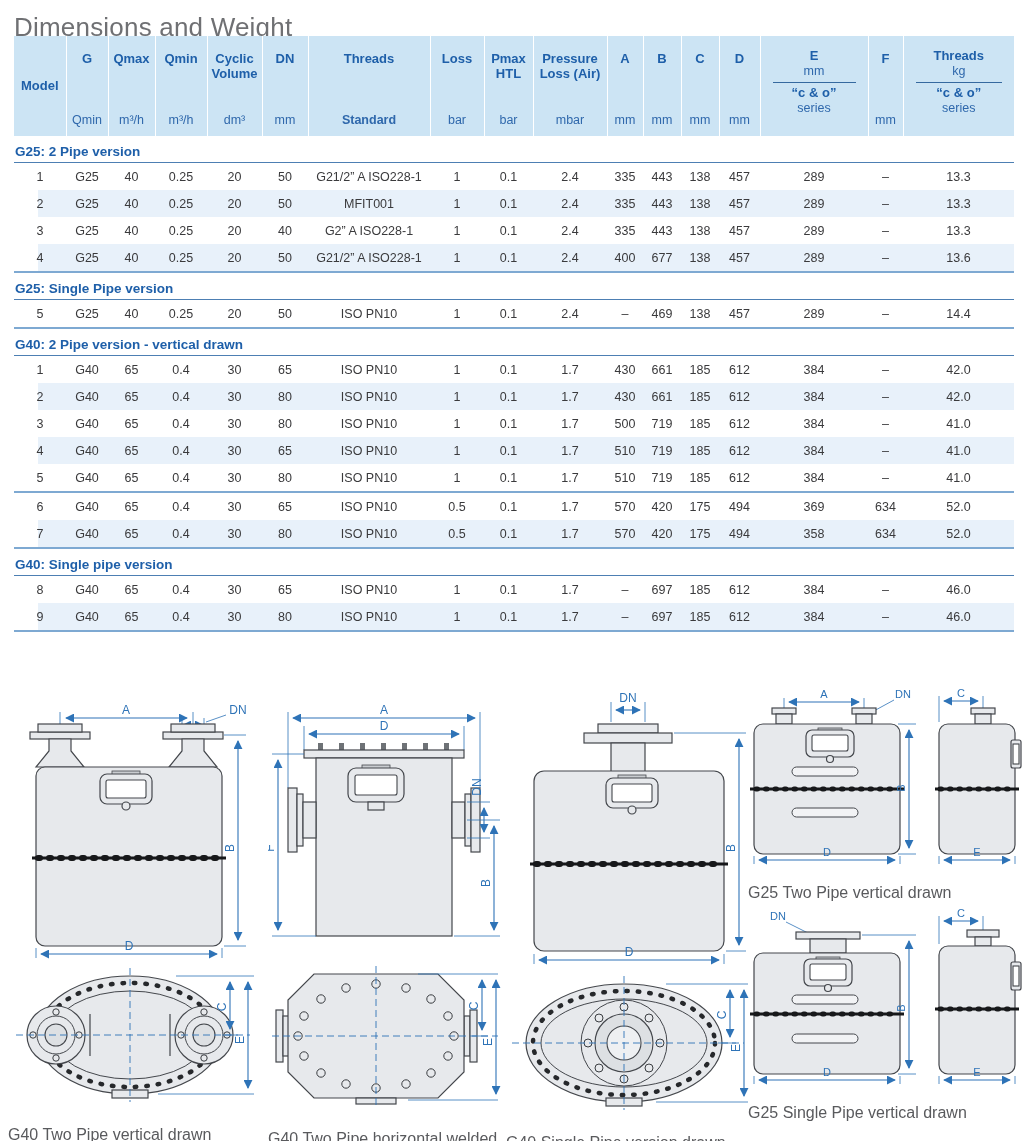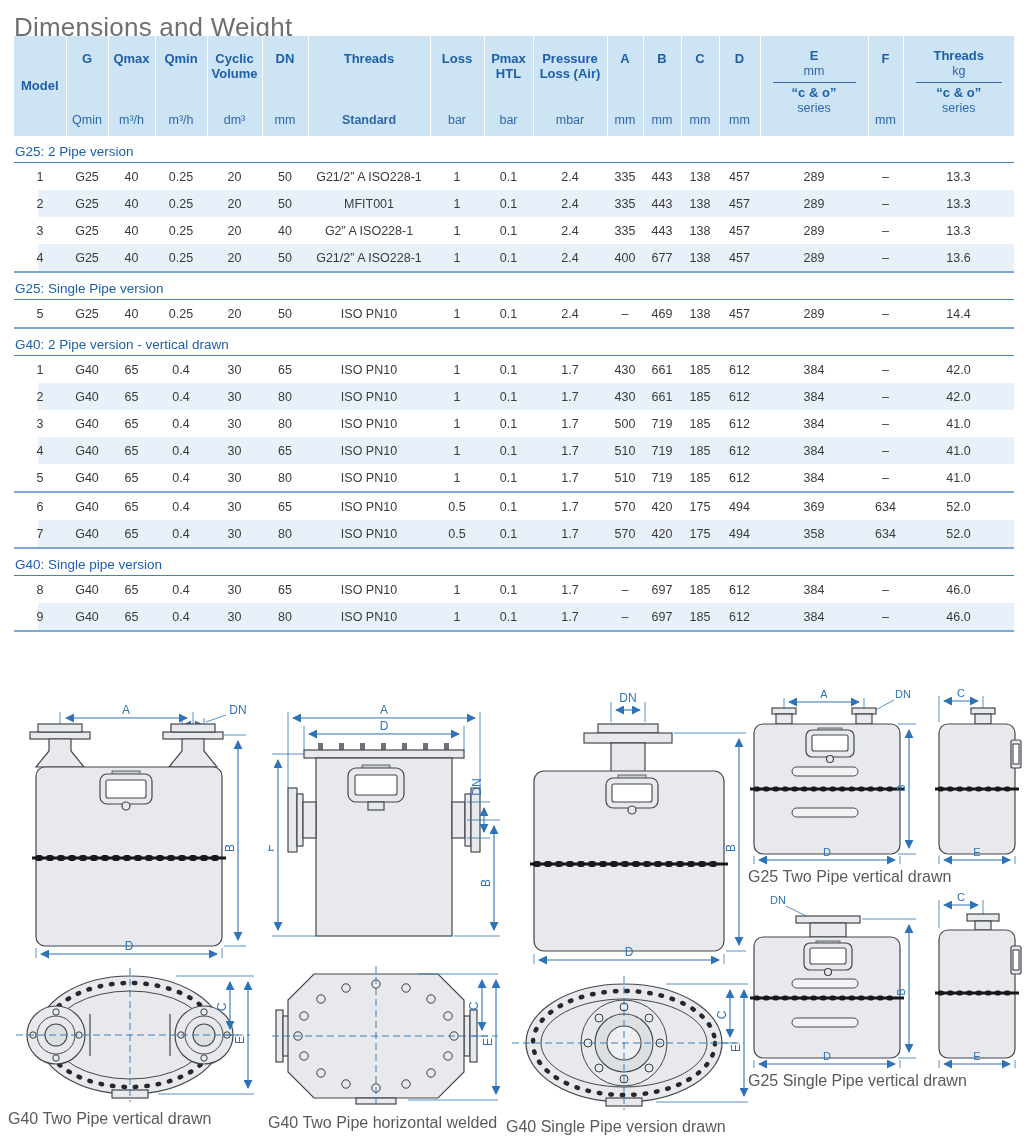--- a/index.html
+++ b/index.html
@@ -16,34 +16,34 @@
   thead th:first-child { border-left:none; }
   .thx { display:flex; flex-direction:column; height:100px; padding:16px 2px 9px; text-align:center; }
   .thx .hl { font-weight:bold; font-size:13px; line-height:1.15; }
   .thx .hu { margin-top:auto; font-weight:normal; color:#2f68ac; font-size:12.5px; }
   .thx.th-center { justify-content:center; padding:0 0; }
   .thx2 { display:flex; flex-direction:column; height:100px; padding:13px 2px 7px; text-align:center; }
   .thx2 .hl { font-weight:bold; font-size:13px; line-height:1.15; }
   .thx2 .hu2 { font-weight:normal; color:#2f68ac; font-size:12.5px; }
   .hdiv { display:block; border-top:1.5px solid #35699f; margin:4px 10px 3px; }
 
-  tr.section-row td { text-align:left; font-weight:normal; font-size:13.5px; color:#1e5fa9; padding:8px 0 3px 1px; border-bottom:1.5px solid #4d7fb3; background:#fff; }
+  tr.section-row td { text-align:left; font-weight:bold; font-size:13.5px; color:#1e5fa9; padding:8px 0 3px 1px; border-bottom:1.5px solid #4d7fb3; background:#fff; }
   tr.data-row td { text-align:center; color:#3a3a3c; padding:6.5px 2px; background:#fff; }
   tr.data-row.striped td { background:#e8f1fa; }
   tr.data-row.striped td:first-child { background:linear-gradient(to right, #fff 24px, #e8f1fa 24px); }
   tr.data-row.section-last td { border-bottom:2px solid #7ea9d2; }
 
   .drawings { position:absolute; top:680px; left:0; width:1028px; height:461px; }
   .dgroup { position:absolute; top:8px; display:flex; flex-direction:column; }
   .dg1 { left:8px; width:250px; }
   .dg2 { left:268px; width:235px; }
   .dg3 { left:506px; width:245px; }
   .dg4 { left:748px; width:280px; }
   .drow { display:flex; gap:4px; align-items:flex-start; }
-  .caption { font-size:16px; color:#595a5d; margin-top:2px; margin-bottom:2px; }
+  .caption { font-size:16px; color:#595a5d; margin-top:18px; margin-bottom:2px; }
 
   svg { display:block; }
   .bodyfill { fill:#e7e9ec; stroke:#44474c; stroke-width:1.2; }
   .bodyfill2 { fill:#dde0e3; stroke:#44474c; stroke-width:1.1; }
   .white { fill:#fff; stroke:#44474c; stroke-width:1.1; }
   .slot { fill:#f2f3f5; stroke:#44474c; stroke-width:1; }
   .ringline { fill:none; stroke:#44474c; stroke-width:1; }
   .bolt { fill:#e7e9ec; stroke:#3a3d41; stroke-width:1; }
   .dim { stroke:#2e73b7; stroke-width:1.1; fill:none; }
   .thin { stroke:#2e73b7; stroke-width:.8; fill:none; }

